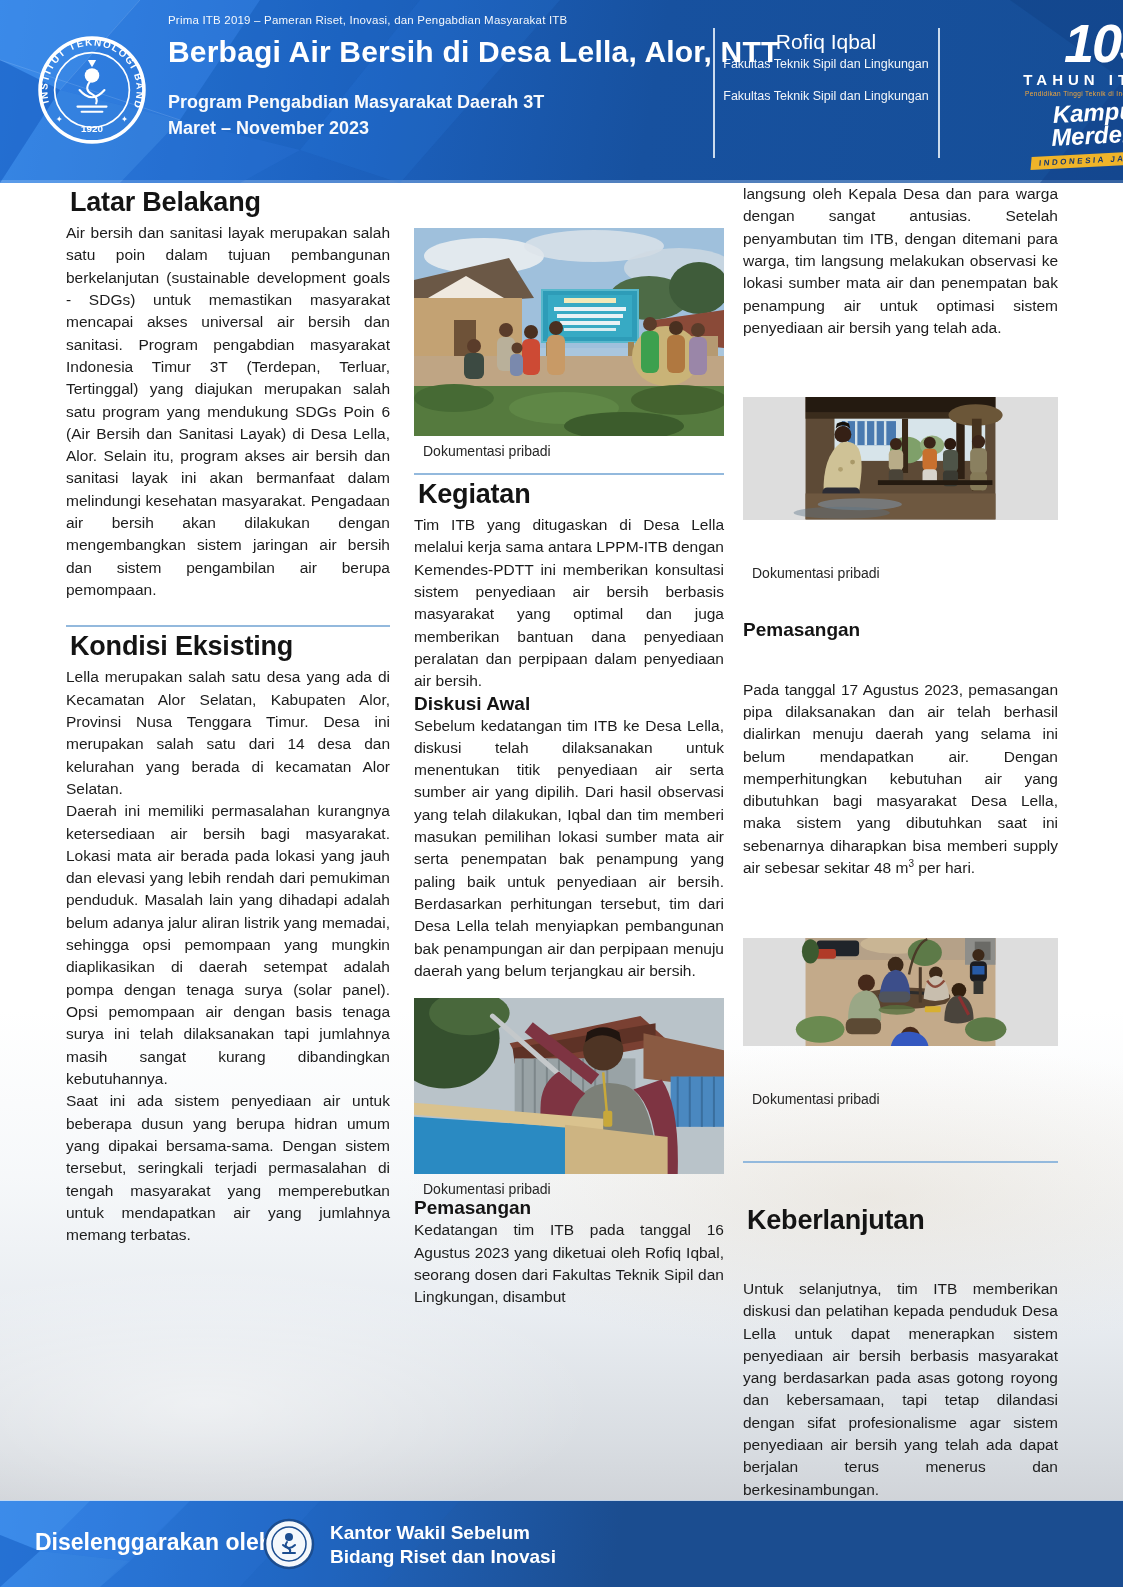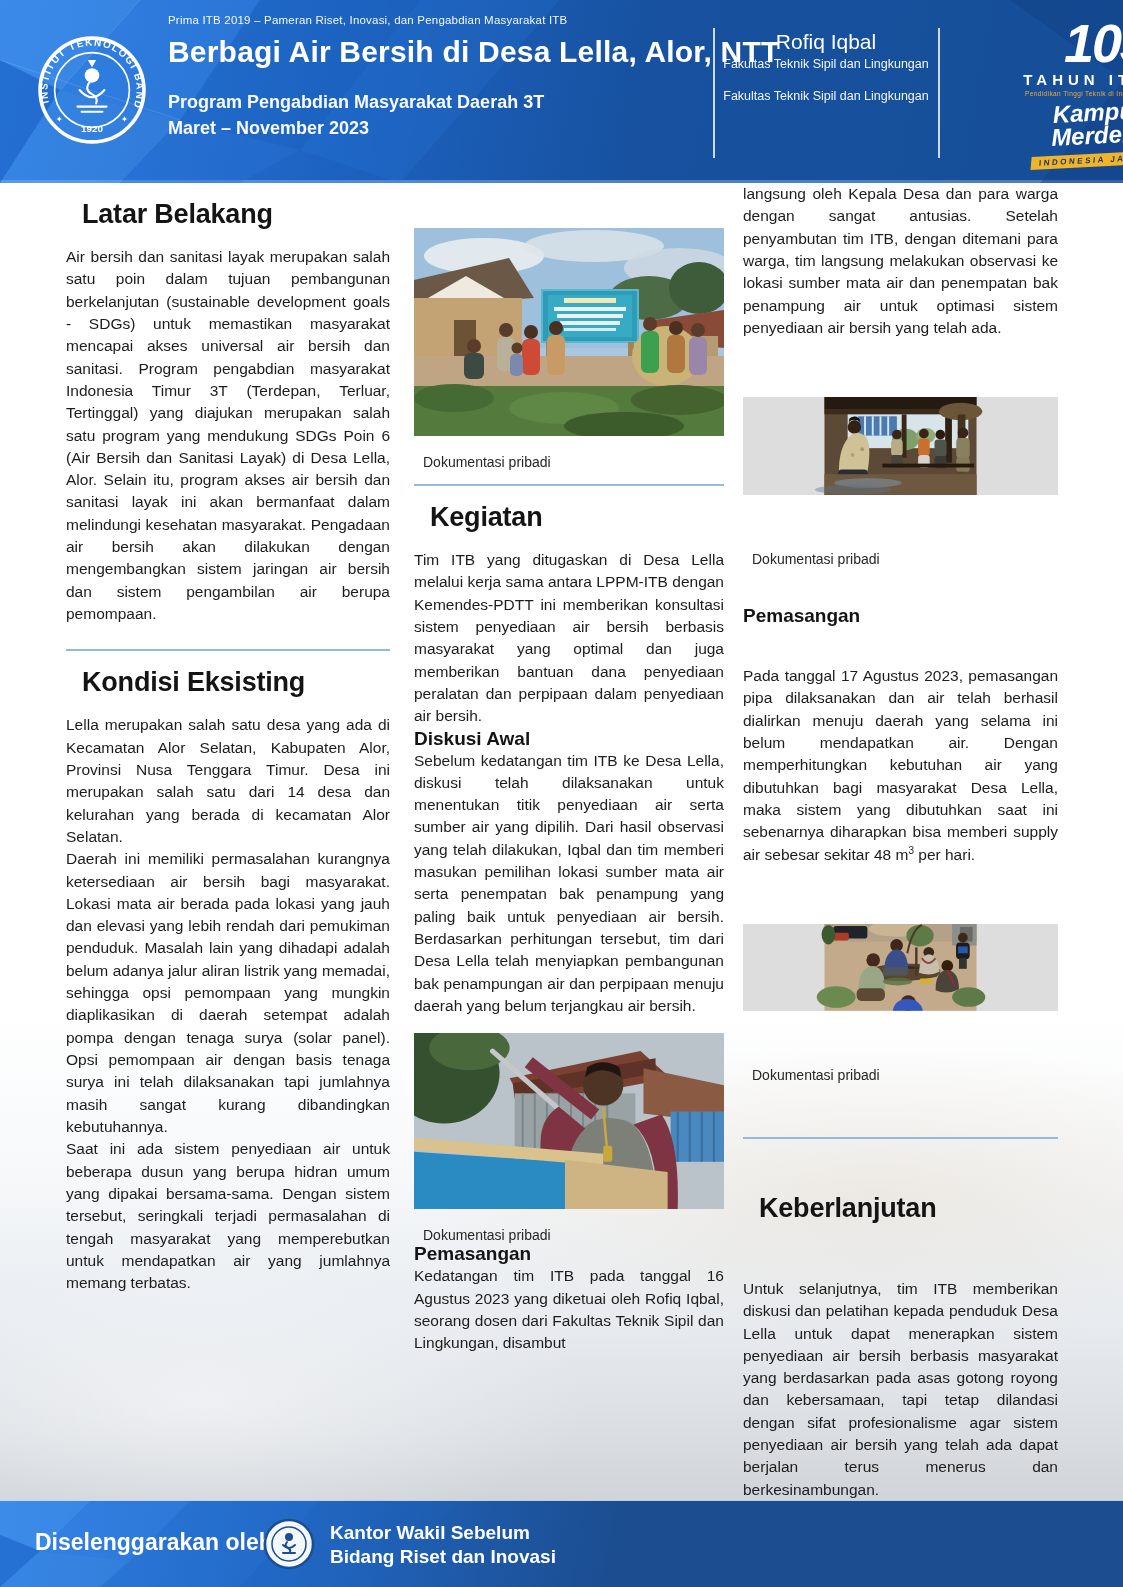--- a/index.html
+++ b/index.html
@@ -47,25 +47,25 @@
     letter-spacing:2.5px; padding:2px 8px; transform:rotate(-3deg) skewX(-8deg); margin-top:4px;}
   
   .content{
     position:absolute; top:183px; left:0; width:1123px; height:1318px; z-index:1;
     display:flex; padding:0 65px 0 66px; box-sizing:border-box;
   }
   .col{display:flex; flex-direction:column;}
   .col1{width:324px; margin-right:24px;}
   .col2{width:310px; margin-right:19px;}
   .col3{width:315px;gap:38px;}
-  h1.sec{font-size:27px; font-weight:bold; color:#141414; margin:16px; letter-spacing:-.2px;}
+  h1.sec{font-size:27px; font-weight:bold; color:#141414; margin:4px; letter-spacing:-.2px;}
   h2.sub{font-size:19px; font-weight:bold; color:#141414; margin:0;}
   p.body{font-size:15.5px; line-height:1.44; text-align:justify; margin:0; color:#1c1c1c;}
   .divider{border-top:2px solid #93b9dd; width:100%;}
-  .caption{font-size:14px; color:#262626; padding-left:9px; margin-top:18px;}
+  .caption{font-size:14px; color:#262626; padding-left:9px; margin-top:7px;}
   .photo{width:100%; display:block; background:#ddd;}
   sup{font-size:10px;}
   
   .mt8{margin-top:8px;} .mt14{margin-top:14px;} .mt16{margin-top:16px;}
   .mt18{margin-top:18px;} .mt20{margin-top:20px;} .mt22{margin-top:22px;} .mt24{margin-top:24px;}
   .mt40{margin-top:40px;} .mt45{margin-top:45px;}
   
   .footer{
     position:absolute; left:0; bottom:0; width:1123px; height:86px; z-index:2;
     background:linear-gradient(100deg,#2e7fe2 0%, #2268c4 26%, #1b4d90 55%, #1b4d90 100%);

